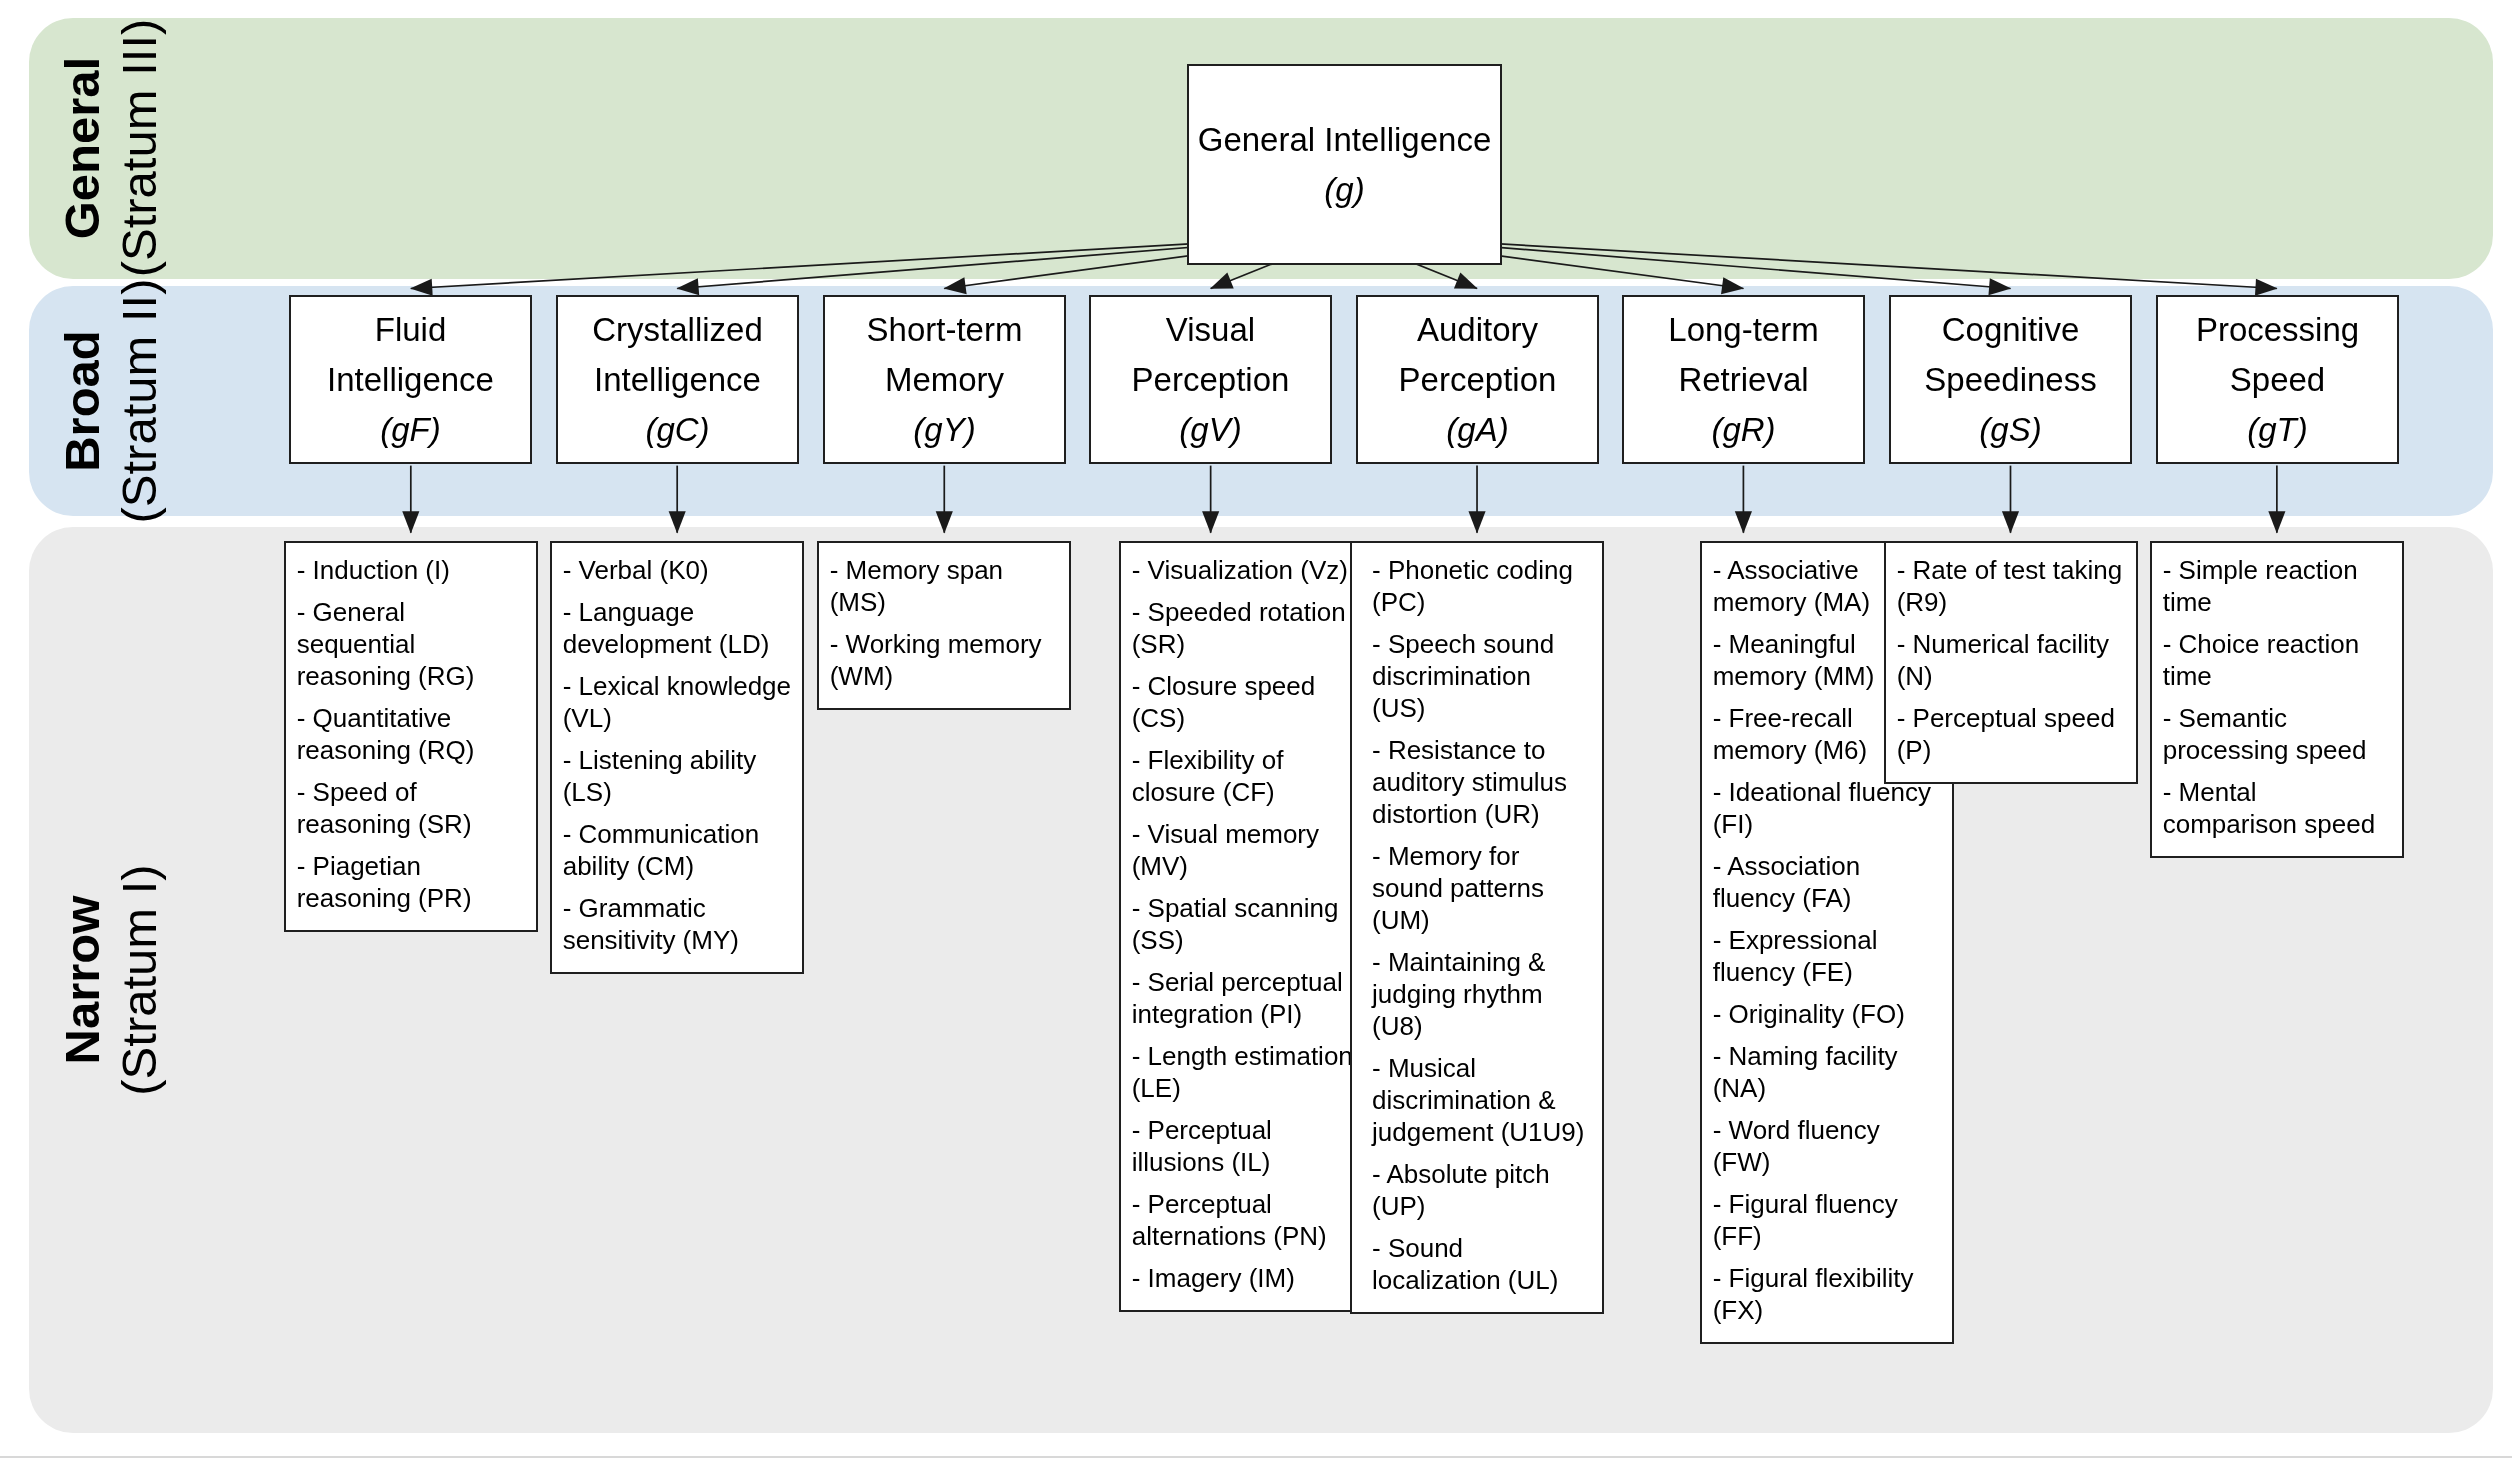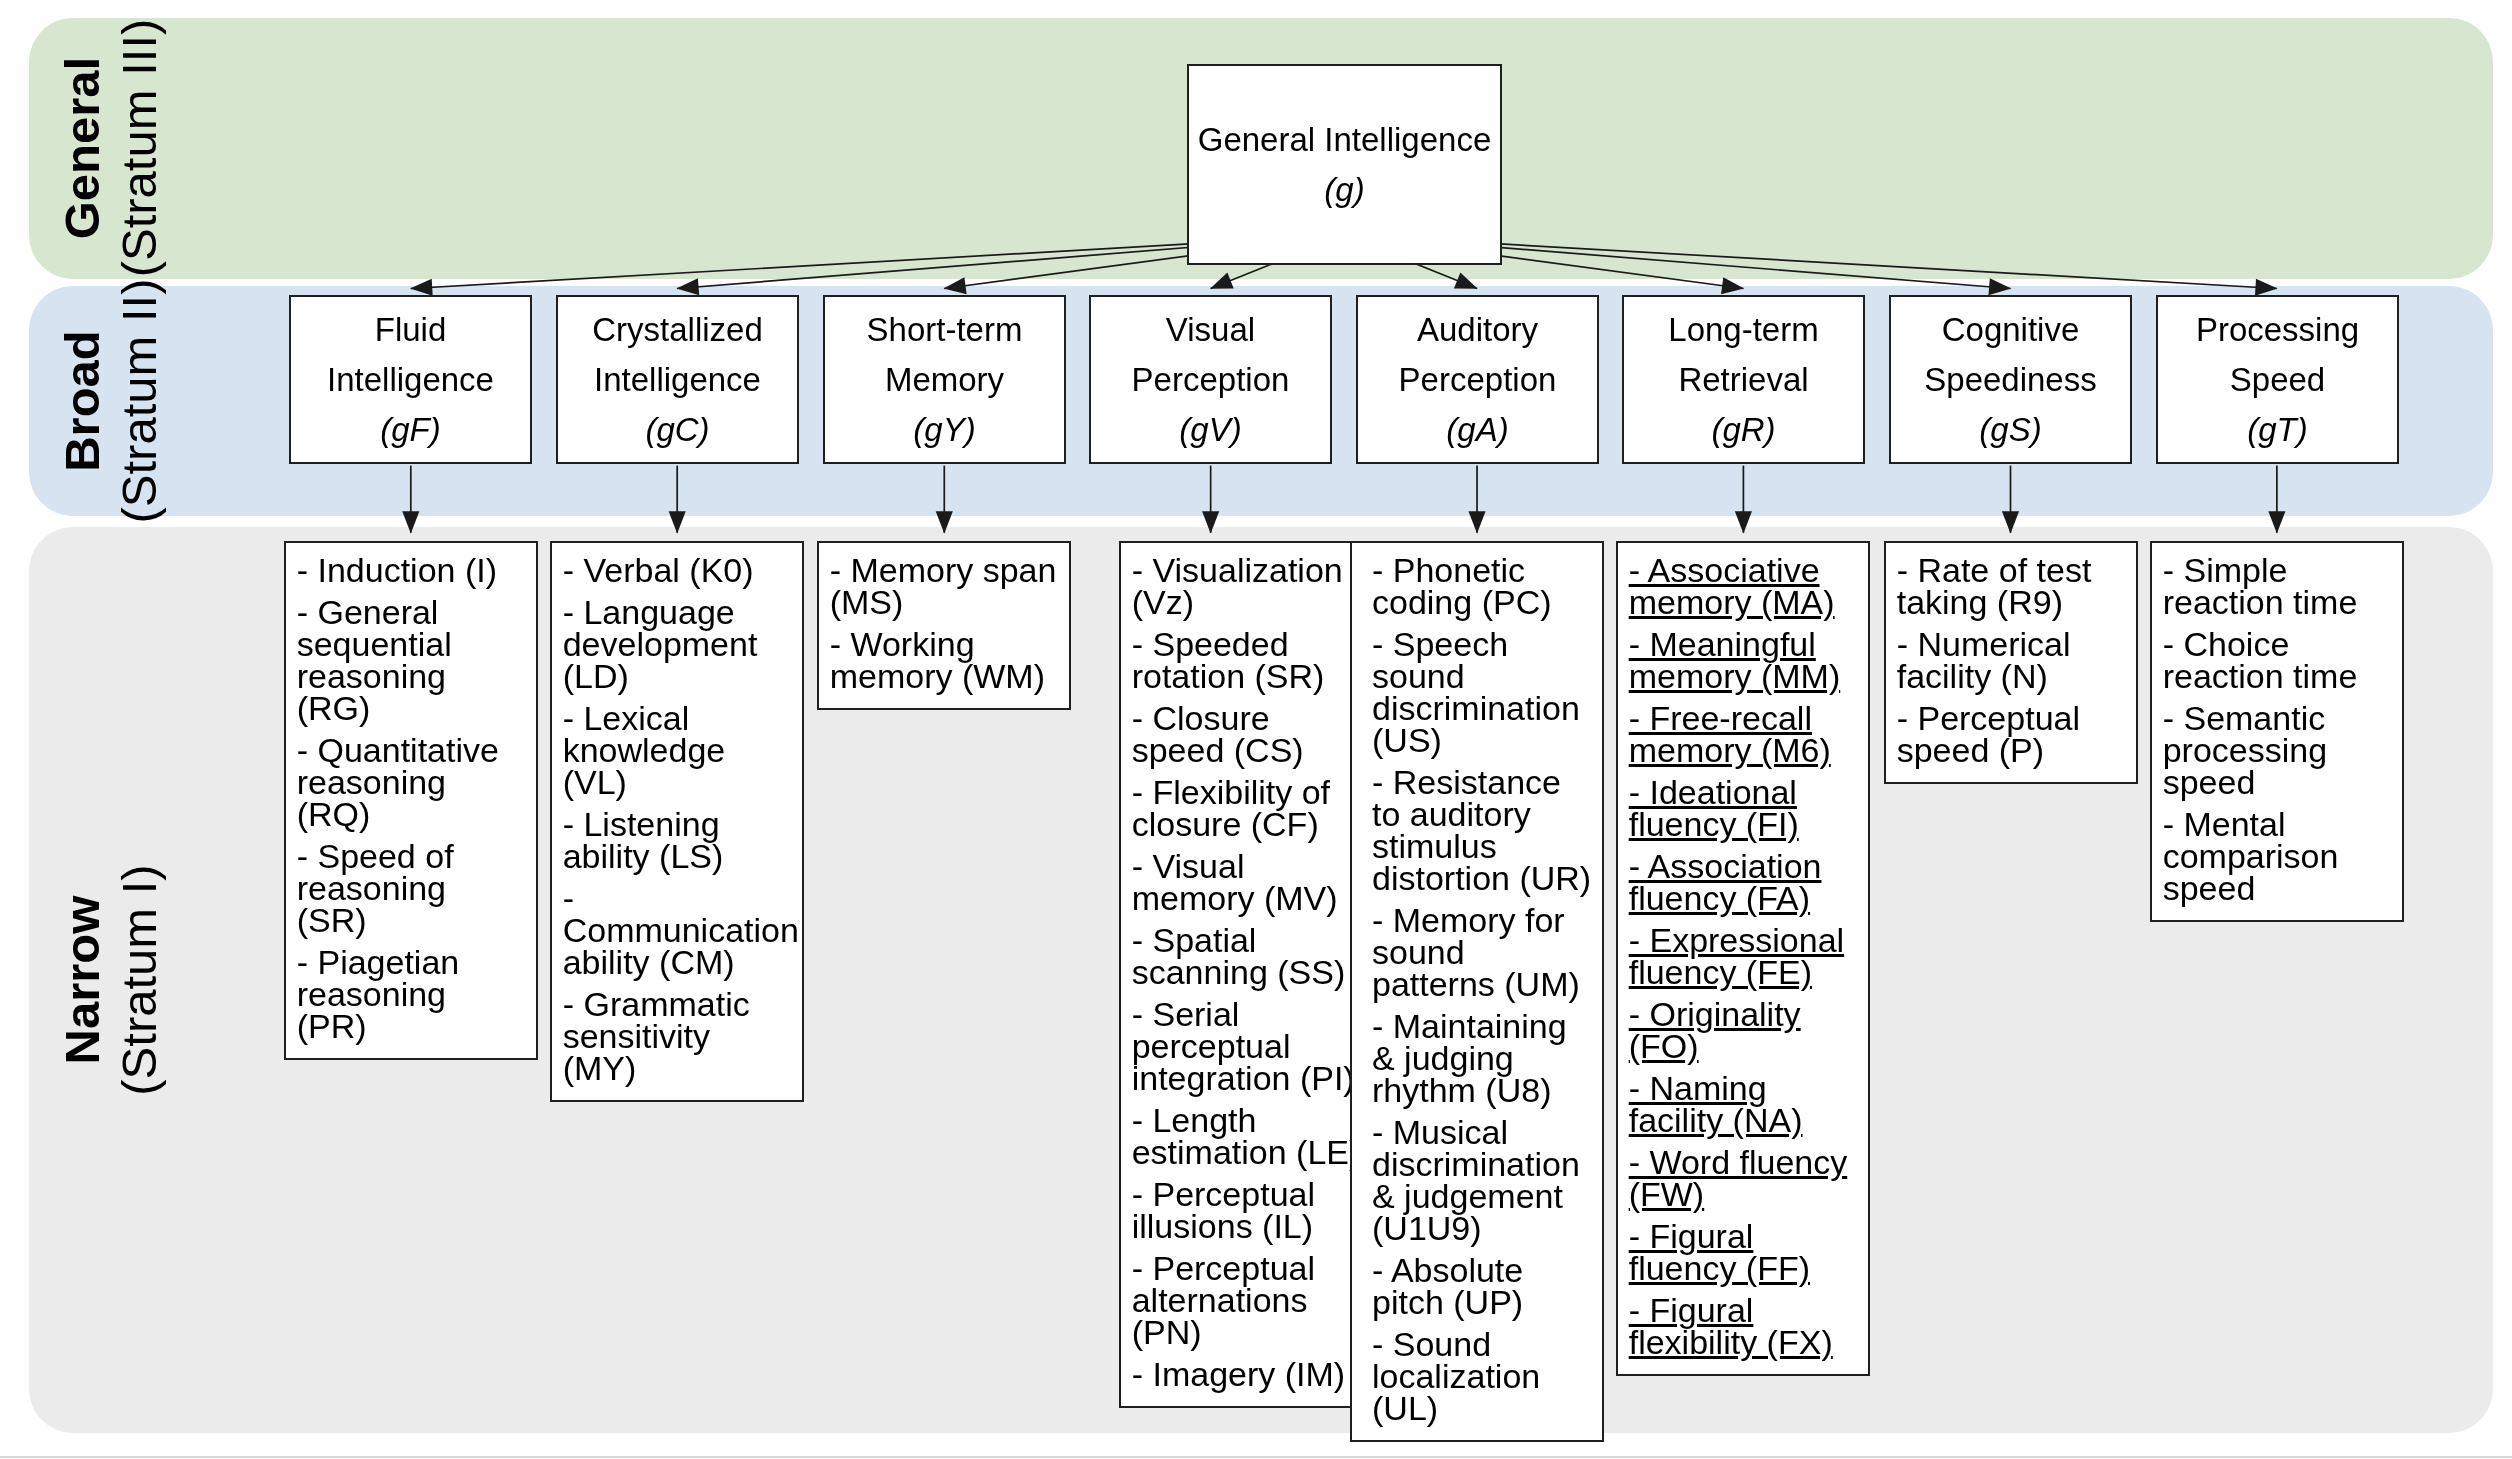--- a/index.html
+++ b/index.html
@@ -25,21 +25,21 @@
     display:flex;flex-direction:column;justify-content:center;align-items:center;
     text-align:center;font-size:33px;line-height:50px;
   }
   .broad-node{
     top:295px;height:169px;width:243px;
     display:flex;flex-direction:column;justify-content:center;align-items:center;
     text-align:center;font-size:33px;line-height:50px;padding:0 5px;
   }
   .narrow-node{
     top:541px;width:254px;padding:11.4px 10.7px 15.7px 10.7px;
-    font-size:34px;line-height:32px;text-align:left;
+    font-size:26px;line-height:32px;text-align:left;
   }
   .narrow-item{margin:0;}
   .narrow-item + .narrow-item{margin-top:10px;}
   .arrows{position:absolute;left:0;top:0;}
   .bottom-rule{position:absolute;left:0;bottom:1.4px;width:2512px;height:2.1px;background:#d8d8d8;}
 </style>
 </head>
 <body>
 
 <div class="canvas">
@@ -168,21 +168,21 @@
           <div class="narrow-item">- Absolute pitch (UP)</div>
           <div class="narrow-item">- Sound localization (UL)</div>
         </div>
     </div>
 
     <div class="column">
       <div class="node broad-node" style="left: 1622px;">
         <div class="node-title">Long-term Retrieval</div>
         <div class="node-code"><i>(gR)</i></div>
       </div>
-      <div class="node narrow-node" style="left: 1616px; text-decoration: underline;">
+      <div class="node narrow-node" style="left: 1700px;">
           <div class="narrow-item">- Associative memory (MA)</div>
           <div class="narrow-item">- Meaningful memory (MM)</div>
           <div class="narrow-item">- Free-recall memory (M6)</div>
           <div class="narrow-item">- Ideational fluency (FI)</div>
           <div class="narrow-item">- Association fluency (FA)</div>
           <div class="narrow-item">- Expressional fluency (FE)</div>
           <div class="narrow-item">- Originality (FO)</div>
           <div class="narrow-item">- Naming facility (NA)</div>
           <div class="narrow-item">- Word fluency (FW)</div>
           <div class="narrow-item">- Figural fluency (FF)</div>

